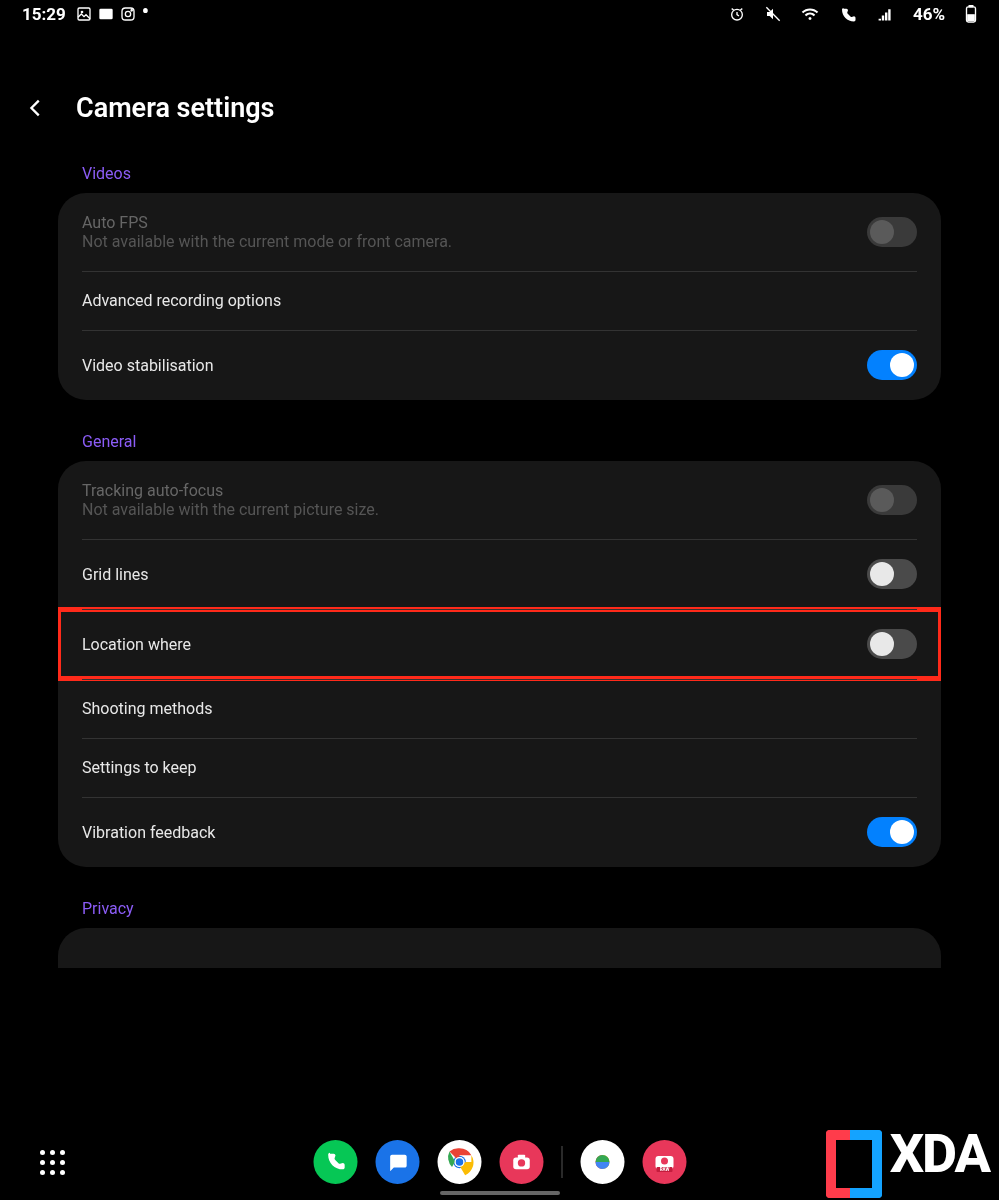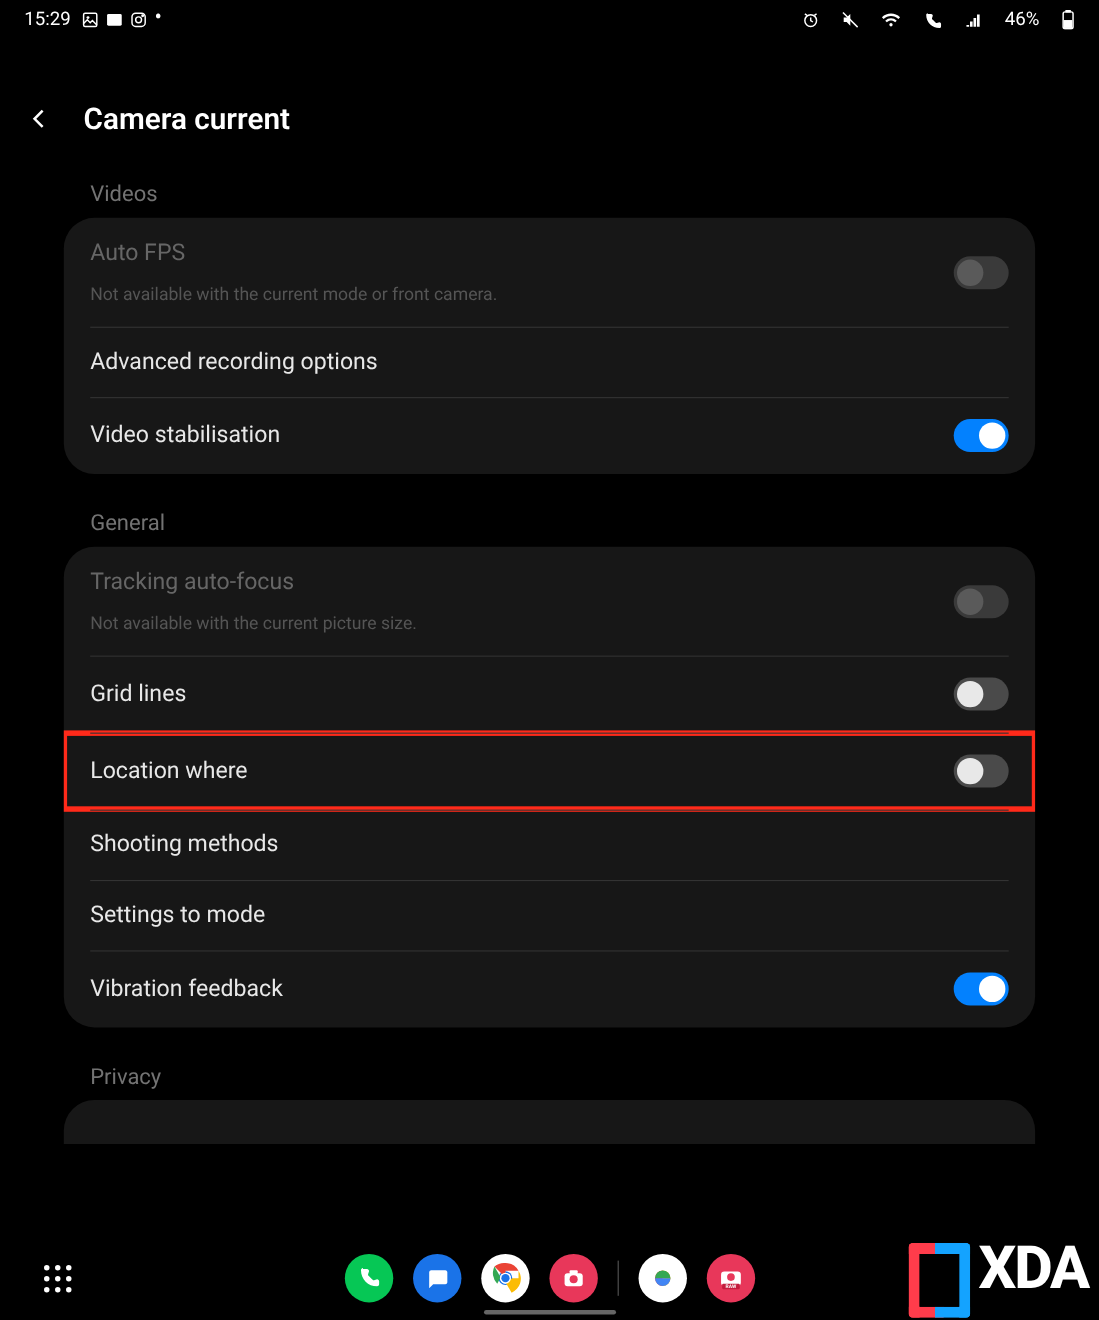--- a/index.html
+++ b/index.html
@@ -8,25 +8,25 @@
       height: 1200px;
       background: #000;
       color: #fff;
       font-family: -apple-system, "Segoe UI", Roboto, sans-serif;
       overflow: hidden;
       position: relative;
     }
     .status-bar {
       display: flex;
       justify-content: space-between;
-      align-items: flex-end;
-      padding: 16px 22px;
+      align-items: flex-start;
+      padding: 4px 22px;
       height: 44px;
       font-size: 17px;
-      font-weight: 400;
+      font-weight: 700;
     }
     .status-left { display: flex; align-items: center; gap: 10px; }
     .status-right { display: flex; align-items: center; gap: 20px; }
     .status-icons { display: flex; gap: 6px; align-items: center; }
     .header {
       display: flex;
       align-items: center;
       padding: 48px 24px 28px 24px;
       gap: 28px;
     }
@@ -39,22 +39,22 @@
       cursor: pointer;
     }
     .page-title {
       font-size: 27px;
       font-weight: 600;
     }
     .content {
       padding: 0 58px;
     }
     .section-label {
-      color: #737373;
-      font-size: 20px;
+      color: #8b5cf6;
+      font-size: 16px;
       padding: 12px 24px 10px 24px;
     }
     .card {
       background: #171717;
       border-radius: 28px;
       overflow: hidden;
     }
     .row {
       display: flex;
       align-items: center;
@@ -65,28 +65,28 @@
       content: '';
       position: absolute;
       top: 0;
       left: 24px;
       right: 24px;
       height: 1px;
       background: #333;
     }
     .row-text { flex: 1; }
     .row-title {
-      font-size: 21px;
+      font-size: 16px;
       color: #e8e8e8;
       font-weight: 400;
     }
     .row-sub {
       font-size: 16px;
       color: #888;
-      margin-top: 16px;
+      margin-top: 0;
     }
     .row.disabled .row-title { color: #666; }
     .row.disabled .row-sub { color: #555; }
     .toggle {
       width: 50px;
       height: 30px;
       border-radius: 15px;
       position: relative;
       flex-shrink: 0;
     }
@@ -246,21 +246,21 @@
       </svg>
   </div>
 </div>
 
 <div class="header">
   <div class="back-btn">
     <svg width="22" height="22" viewBox="0 0 24 24" fill="none" stroke="#fff" stroke-width="2.5">
         <path d="M15 4l-8 8 8 8"></path>
       </svg>
   </div>
-  <div class="page-title">Camera current</div>
+  <div class="page-title">Camera settings</div>
 </div>
 
 <div class="content">
   <div class="section-label">Videos</div>
   <div class="card">
     <div class="row disabled">
       <div class="row-text">
         <div class="row-title">Auto FPS</div>
         <div class="row-sub">Not available with the current mode or front camera.</div>
       </div>
@@ -301,21 +301,21 @@
       </div>
       <div class="toggle off"></div>
     </div>
     <div class="row">
       <div class="row-text">
         <div class="row-title">Shooting methods</div>
       </div>
     </div>
     <div class="row">
       <div class="row-text">
-        <div class="row-title">Settings to mode</div>
+        <div class="row-title">Settings to keep</div>
       </div>
     </div>
     <div class="row">
       <div class="row-text">
         <div class="row-title">Vibration feedback</div>
       </div>
       <div class="toggle on"></div>
     </div>
   </div>
 

